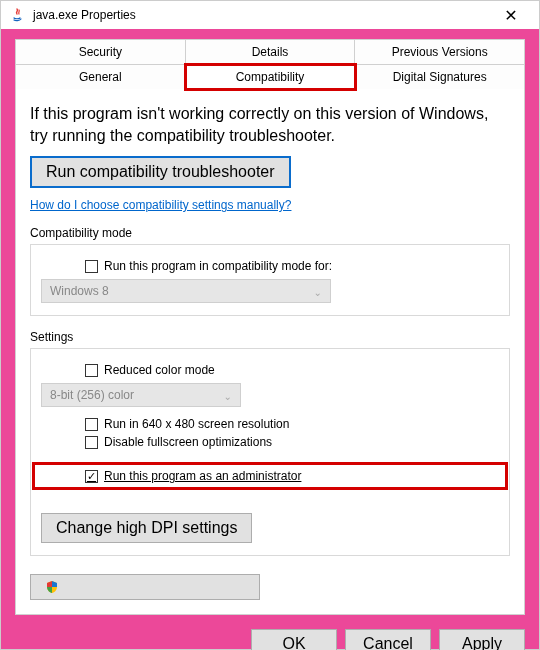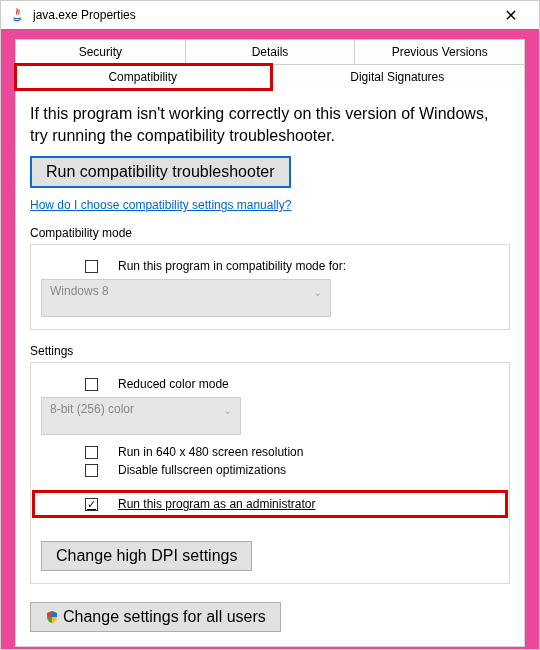--- a/index.html
+++ b/index.html
@@ -109,41 +109,41 @@
     font-size: 12px;
     margin-bottom: 4px;
   }
   .group-box {
     border: 1px solid #d9d9d9;
     padding: 10px 10px 12px 10px;
   }
   .check-row {
     display: flex;
     align-items: center;
-    gap: 20px;
+    gap: 6px;
     margin: 4px 0;
     font-size: 12px;
     padding-left: 44px;
   }
   .chk {
     width: 13px; height: 13px; border: 1px solid #333; background:#fff;
     display:inline-flex;align-items:center;justify-content:center;
     font-size: 10px; line-height:1;
   }
   .chk.checked::after { content:"✓"; font-size:11px; position:relative; top:0; }
 
   .combo {
     margin-top: 6px;
     width: 290px;
     height: 24px;
     background: #e6e6e6;
     border: 1px solid #cfcfcf;
     color: #888;
     display:flex; align-items:flex-end; justify-content:space-between;
-    padding: 18px 8px;
+    padding: 4px 8px;
     font-size: 12px;
   }
   .combo .chev { font-size:10px; color:#aaa; }
 
   .highlight-admin {
     outline: 3px solid #d40000;
     padding: 4px 6px;
     margin: 16px -6px;
     text-decoration: underline;
   }
@@ -185,20 +185,21 @@
     </div>
   </div>
 
   <div class="tabs-area">
     <div class="tab-row">
       <div class="tab">Security</div>
       <div class="tab">Details</div>
       <div class="tab">Previous Versions</div>
     </div>
     <div class="tab-row second">
+      <div class="tab">General</div>
       <div class="tab active highlight-compat">Compatibility</div>
       <div class="tab">Digital Signatures</div>
     </div>
 
     <div class="tab-content">
 
       <div class="intro">If this program isn't working correctly on this version of Windows, try running the compatibility troubleshooter.</div>
 
       <button class="btn btn-troubleshoot wide">Run compatibility troubleshooter</button>
 
@@ -258,21 +259,20 @@
       <div class="all-users">
         <button class="btn" style="min-width:230px">
           <span class="shield">
             <svg width="14" height="14" viewBox="0 0 14 14">
               <path d="M7 1 L12 3 V7 C12 10 9.5 12.5 7 13 C4.5 12.5 2 10 2 7 V3 Z" fill="#ffc107"></path>
               <path d="M7 1 L12 3 V7 L7 7 Z" fill="#1976d2"></path>
               <path d="M7 7 L7 13 C4.5 12.5 2 10 2 7 Z" fill="#43a047"></path>
               <path d="M7 1 L2 3 V7 L7 7 Z" fill="#e53935"></path>
             </svg>
           </span>
-          <span>Change settings for all users</span>
         </button>
       </div>
 
     </div>
   </div>
 
   <div style="flex:1"></div>
 
   <div class="footer">
     <button class="btn">OK</button>

